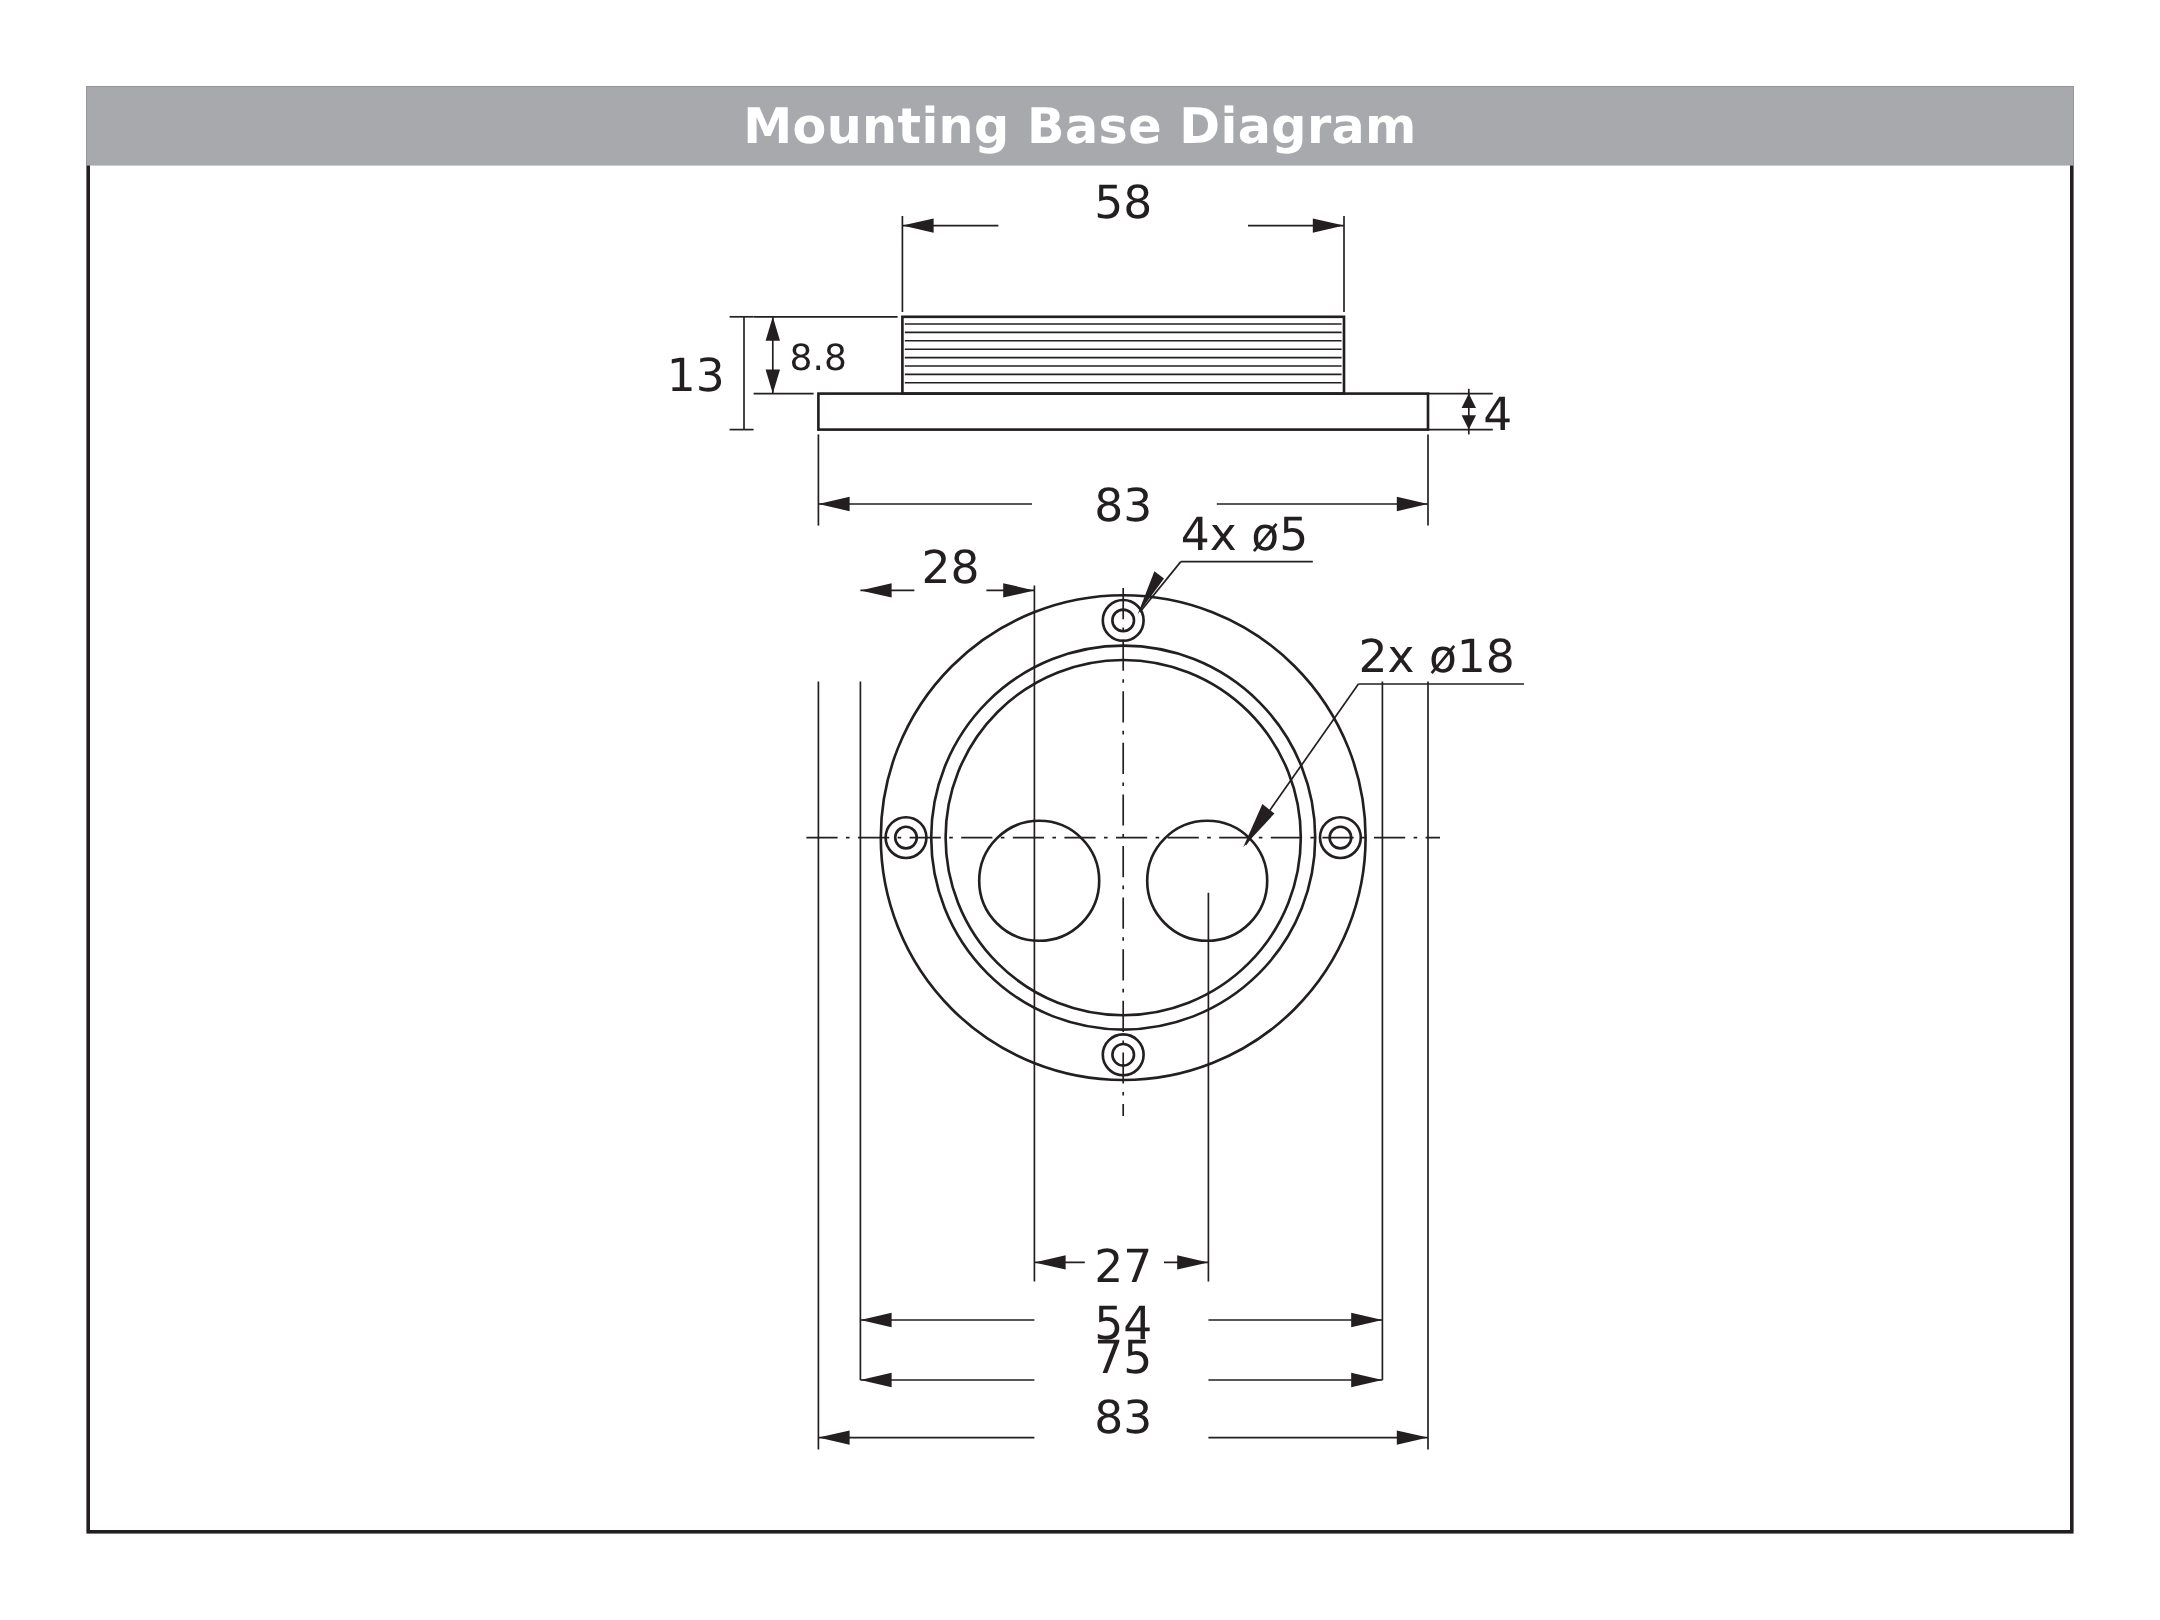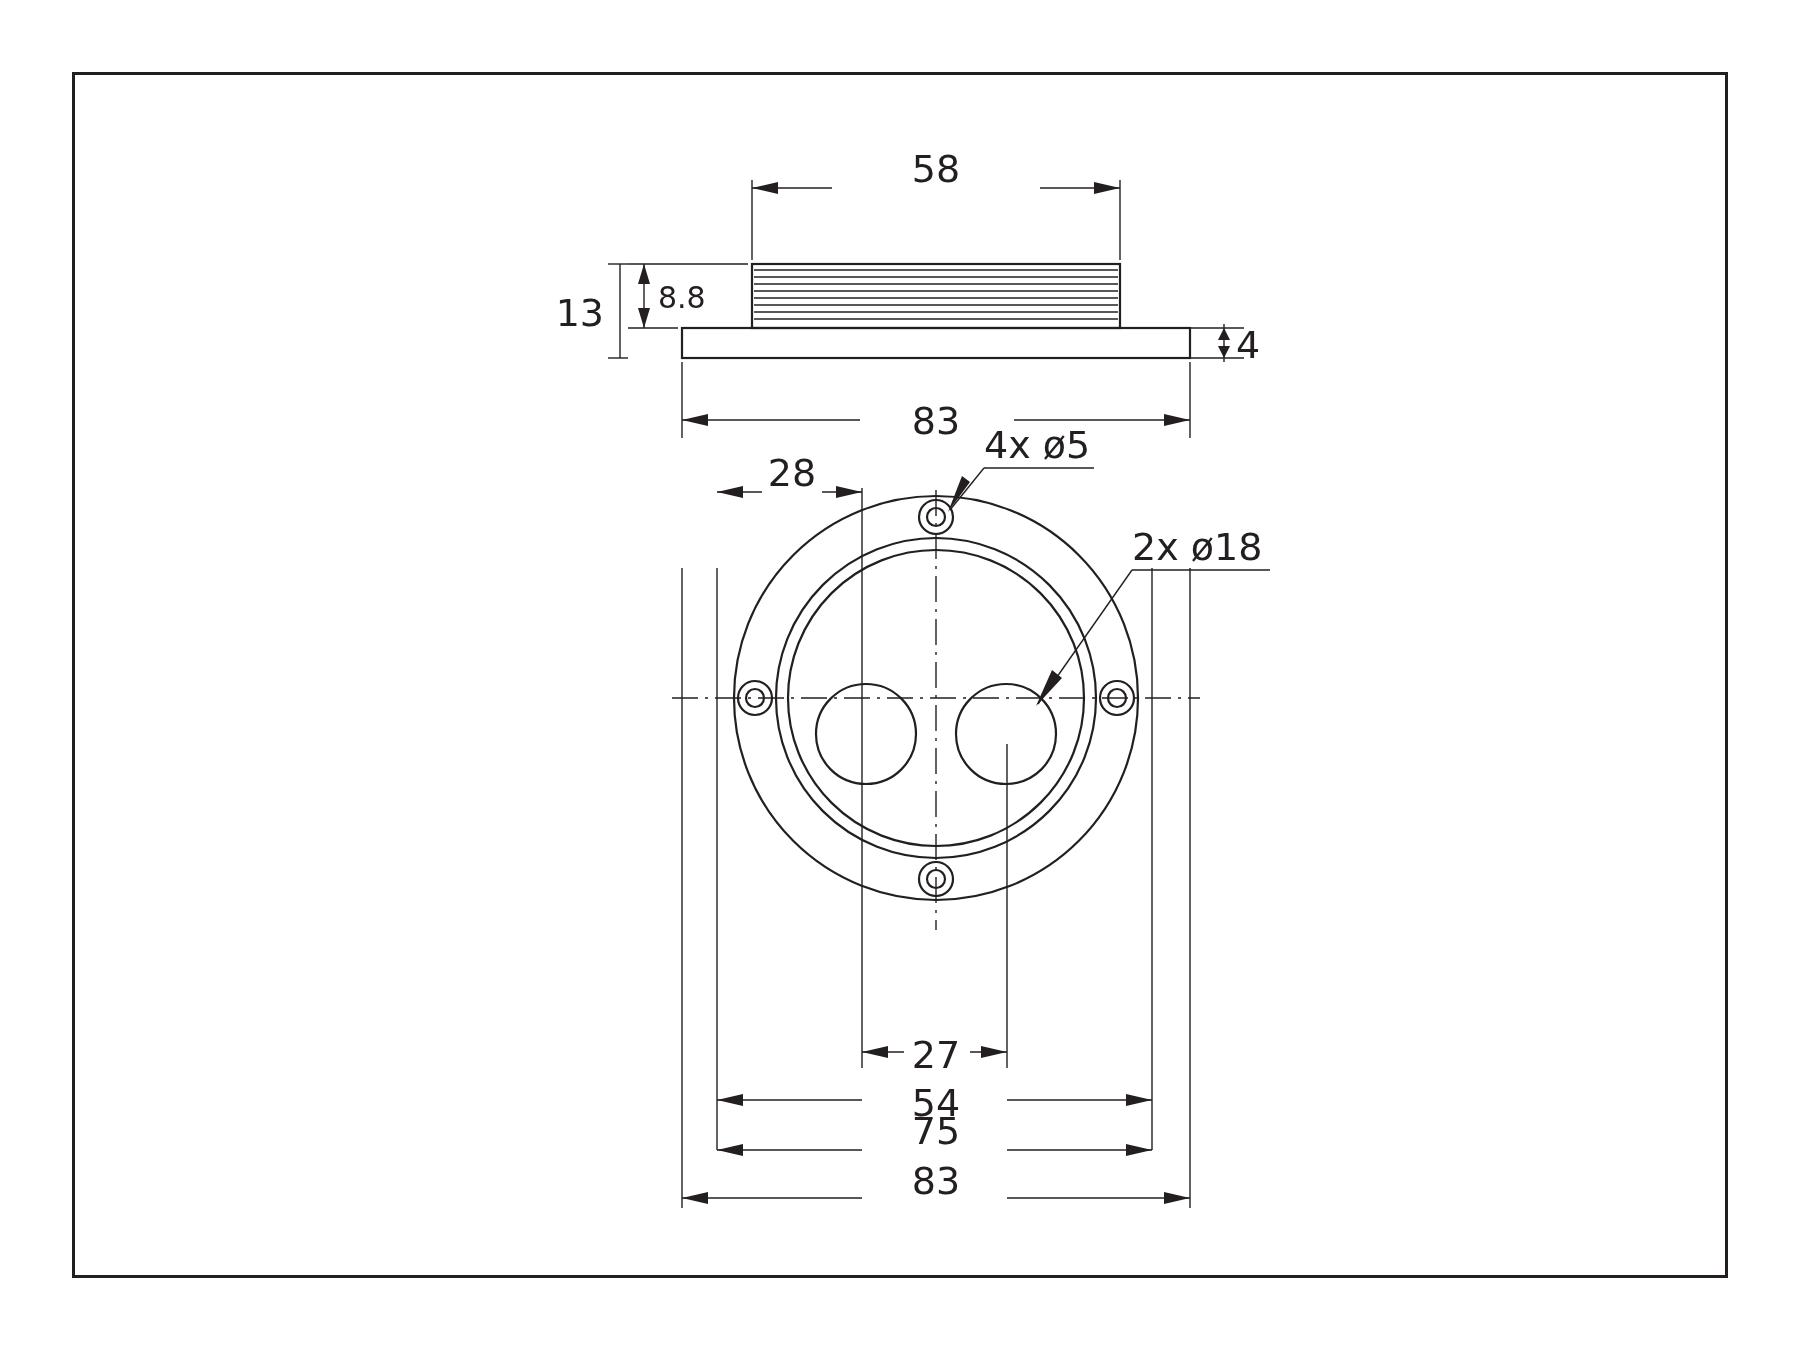--- a/index.html
+++ b/index.html
@@ -98,20 +98,23 @@
     fill: #231f20;
   }
 </style>
 </head>
 <body>
 
 <div id="page">
 
   <div id="frame"></div>
 
+  <div id="title-bar">
+    <span id="title-text">Mounting Base Diagram</span>
+  </div>
 
   <div id="canvas-wrap">
     <svg id="drawing" width="1656" height="1140" viewBox="0 0 1656 1140" xmlns="http://www.w3.org/2000/svg">
 
       <g>
 
         <rect class="ln" x="680" y="126" width="368" height="64"></rect>
 
         <g class="hatch">
           <line x1="682" y1="132" x2="1046" y2="132"></line>

